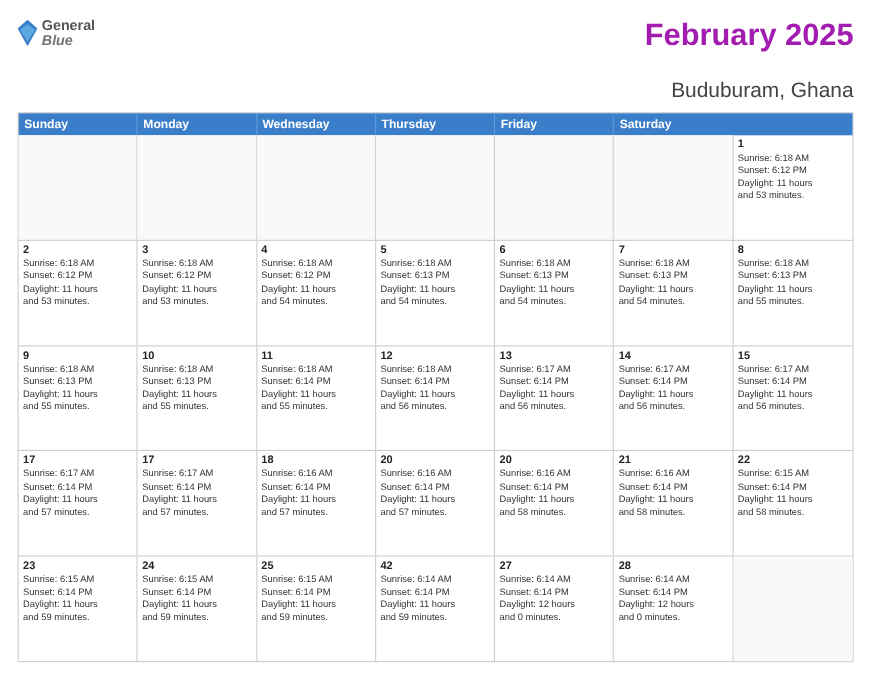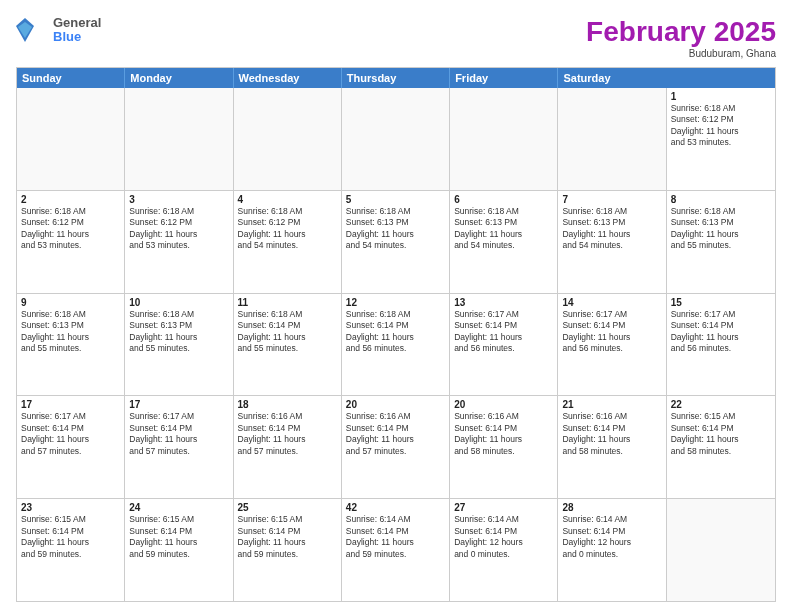--- a/index.html
+++ b/index.html
@@ -19,46 +19,47 @@
     }
     .header {
       display: flex;
       justify-content: space-between;
       align-items: flex-start;
       margin-bottom: 8px;
     }
     .logo {
       display: flex;
       align-items: center;
-      gap: 19px;
+      gap: 4px;
     }
     .logo-text {
       display: flex;
       flex-direction: column;
       font-size: 13px;
       font-weight: bold;
       line-height: 1.1;
     }
     .logo-general { color: #555; }
-    .logo-blue { color: #3b82f6; }
+    .logo-blue { color: #737373; font-style: italic; }
     .logo-icon {
       width: 18px;
       height: 24px;
     }
     .title-block {
       text-align: right;
     }
     .title-main {
       font-size: 28px;
       font-weight: bold;
       color: #a21caf;
     }
     .title-sub {
-      font-size: 10px;
+      font-size: 19px;
       color: #444;
+      margin-top: 24px;
     }
     .calendar {
       flex: 1;
       display: flex;
       flex-direction: column;
       border: 1px solid #ccc;
     }
     .cal-header {
       display: grid;
       grid-template-columns: repeat(7, 1fr);

